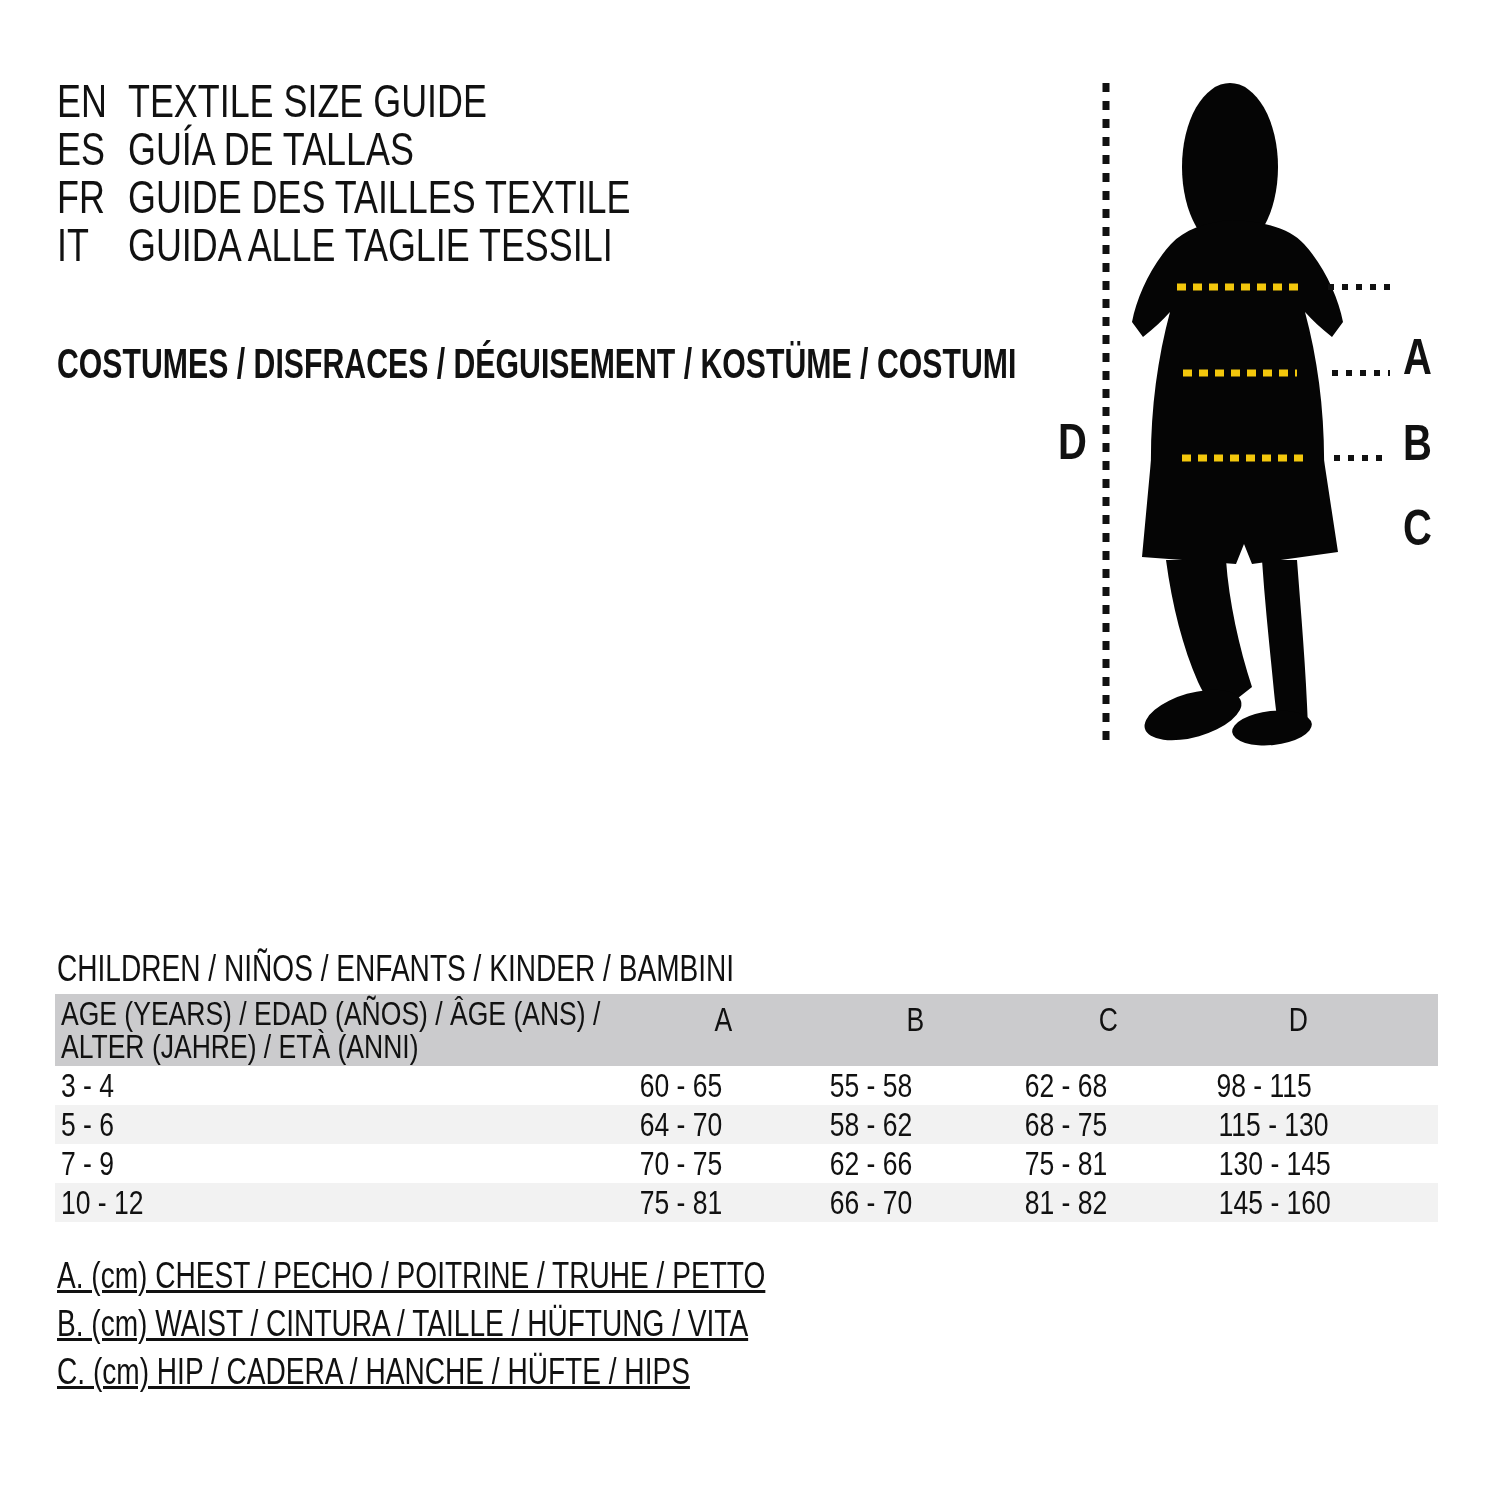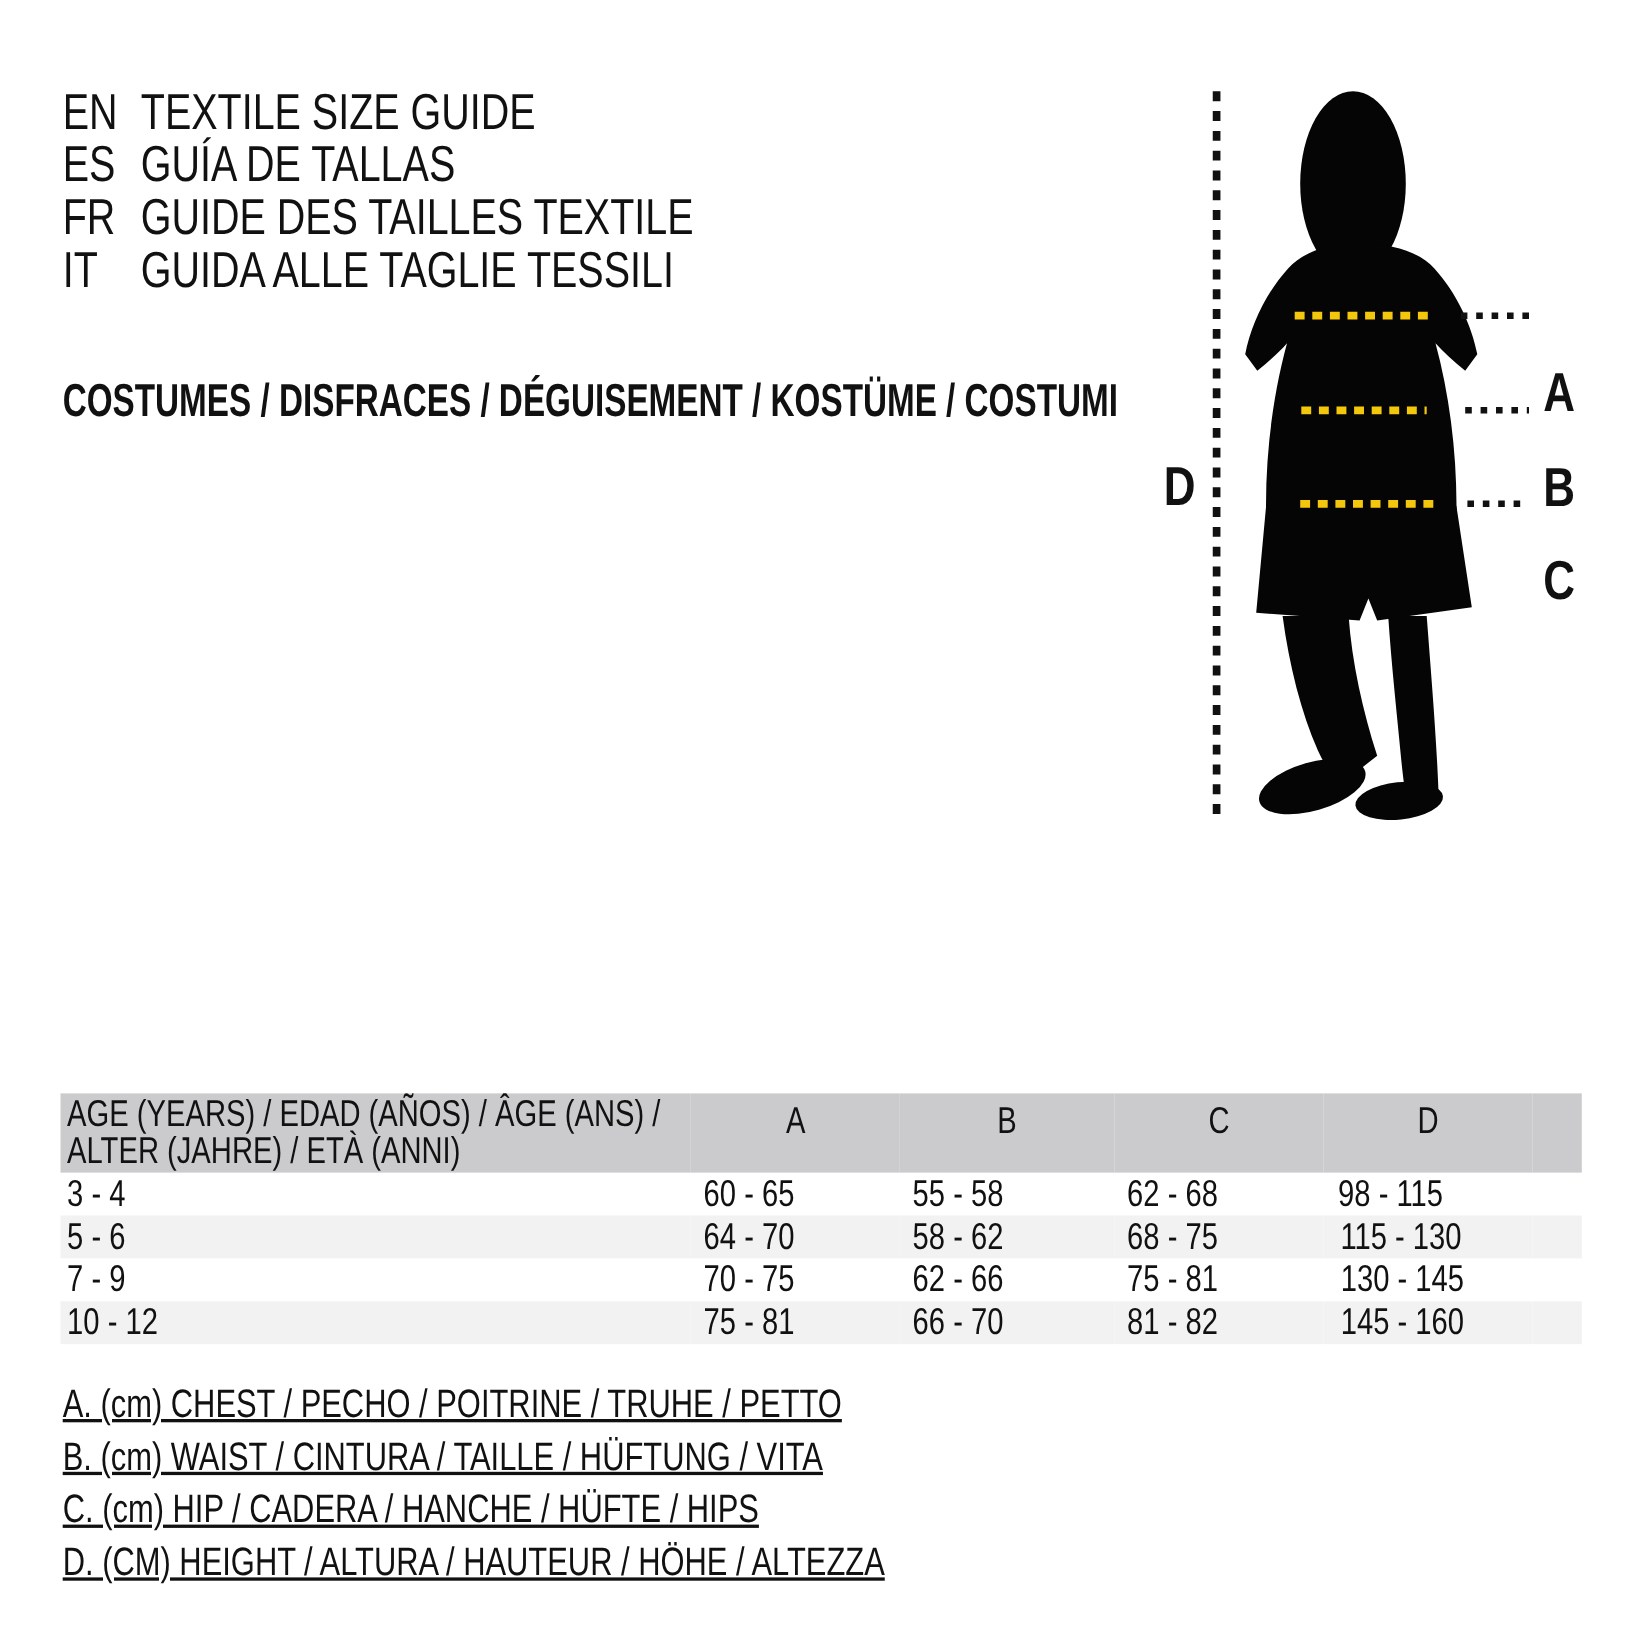--- a/index.html
+++ b/index.html
@@ -122,20 +122,23 @@
       <line x1="232" y1="303" x2="290" y2="303" stroke-width="6" stroke-dasharray="6 8" stroke="#111111"></line>
       <line x1="234" y1="388" x2="290" y2="388" stroke-width="6" stroke-dasharray="6 8" stroke="#111111"></line>
     </svg>
 
     <div class="m-label label-a"><span class="condl">A</span></div>
     <div class="m-label label-b"><span class="condl">B</span></div>
     <div class="m-label label-c"><span class="condl">C</span></div>
     <div class="m-label label-d"><span class="condl">D</span></div>
   </div>
 
+  <div class="section-title">
+    <span class="cond">CHILDREN / NIÑOS / ENFANTS / KINDER / BAMBINI</span>
+  </div>
 
   <table class="size-table">
     <colgroup>
       <col style="width:573px">
         <col style="width:190px">
         <col style="width:195px">
       <col style="width:190px">
         <col style="width:190px">
         <col style="width:45px">
     </colgroup>
@@ -191,18 +194,15 @@
   <div class="legend">
     <div class="legend-row">
         <span class="cond">A. (cm) CHEST / PECHO / POITRINE / TRUHE / PETTO</span>
       </div>
     <div class="legend-row">
         <span class="cond">B. (cm) WAIST / CINTURA / TAILLE / HÜFTUNG / VITA</span>
       </div>
     <div class="legend-row">
         <span class="cond">C. (cm) HIP / CADERA / HANCHE / HÜFTE / HIPS</span>
       </div>
-    <div class="legend-row">
-        <span class="cond">D. (CM) HEIGHT / ALTURA / HAUTEUR / HÖHE / ALTEZZA</span>
-      </div>
   </div>
 
 </div>
 
 </body></html>

